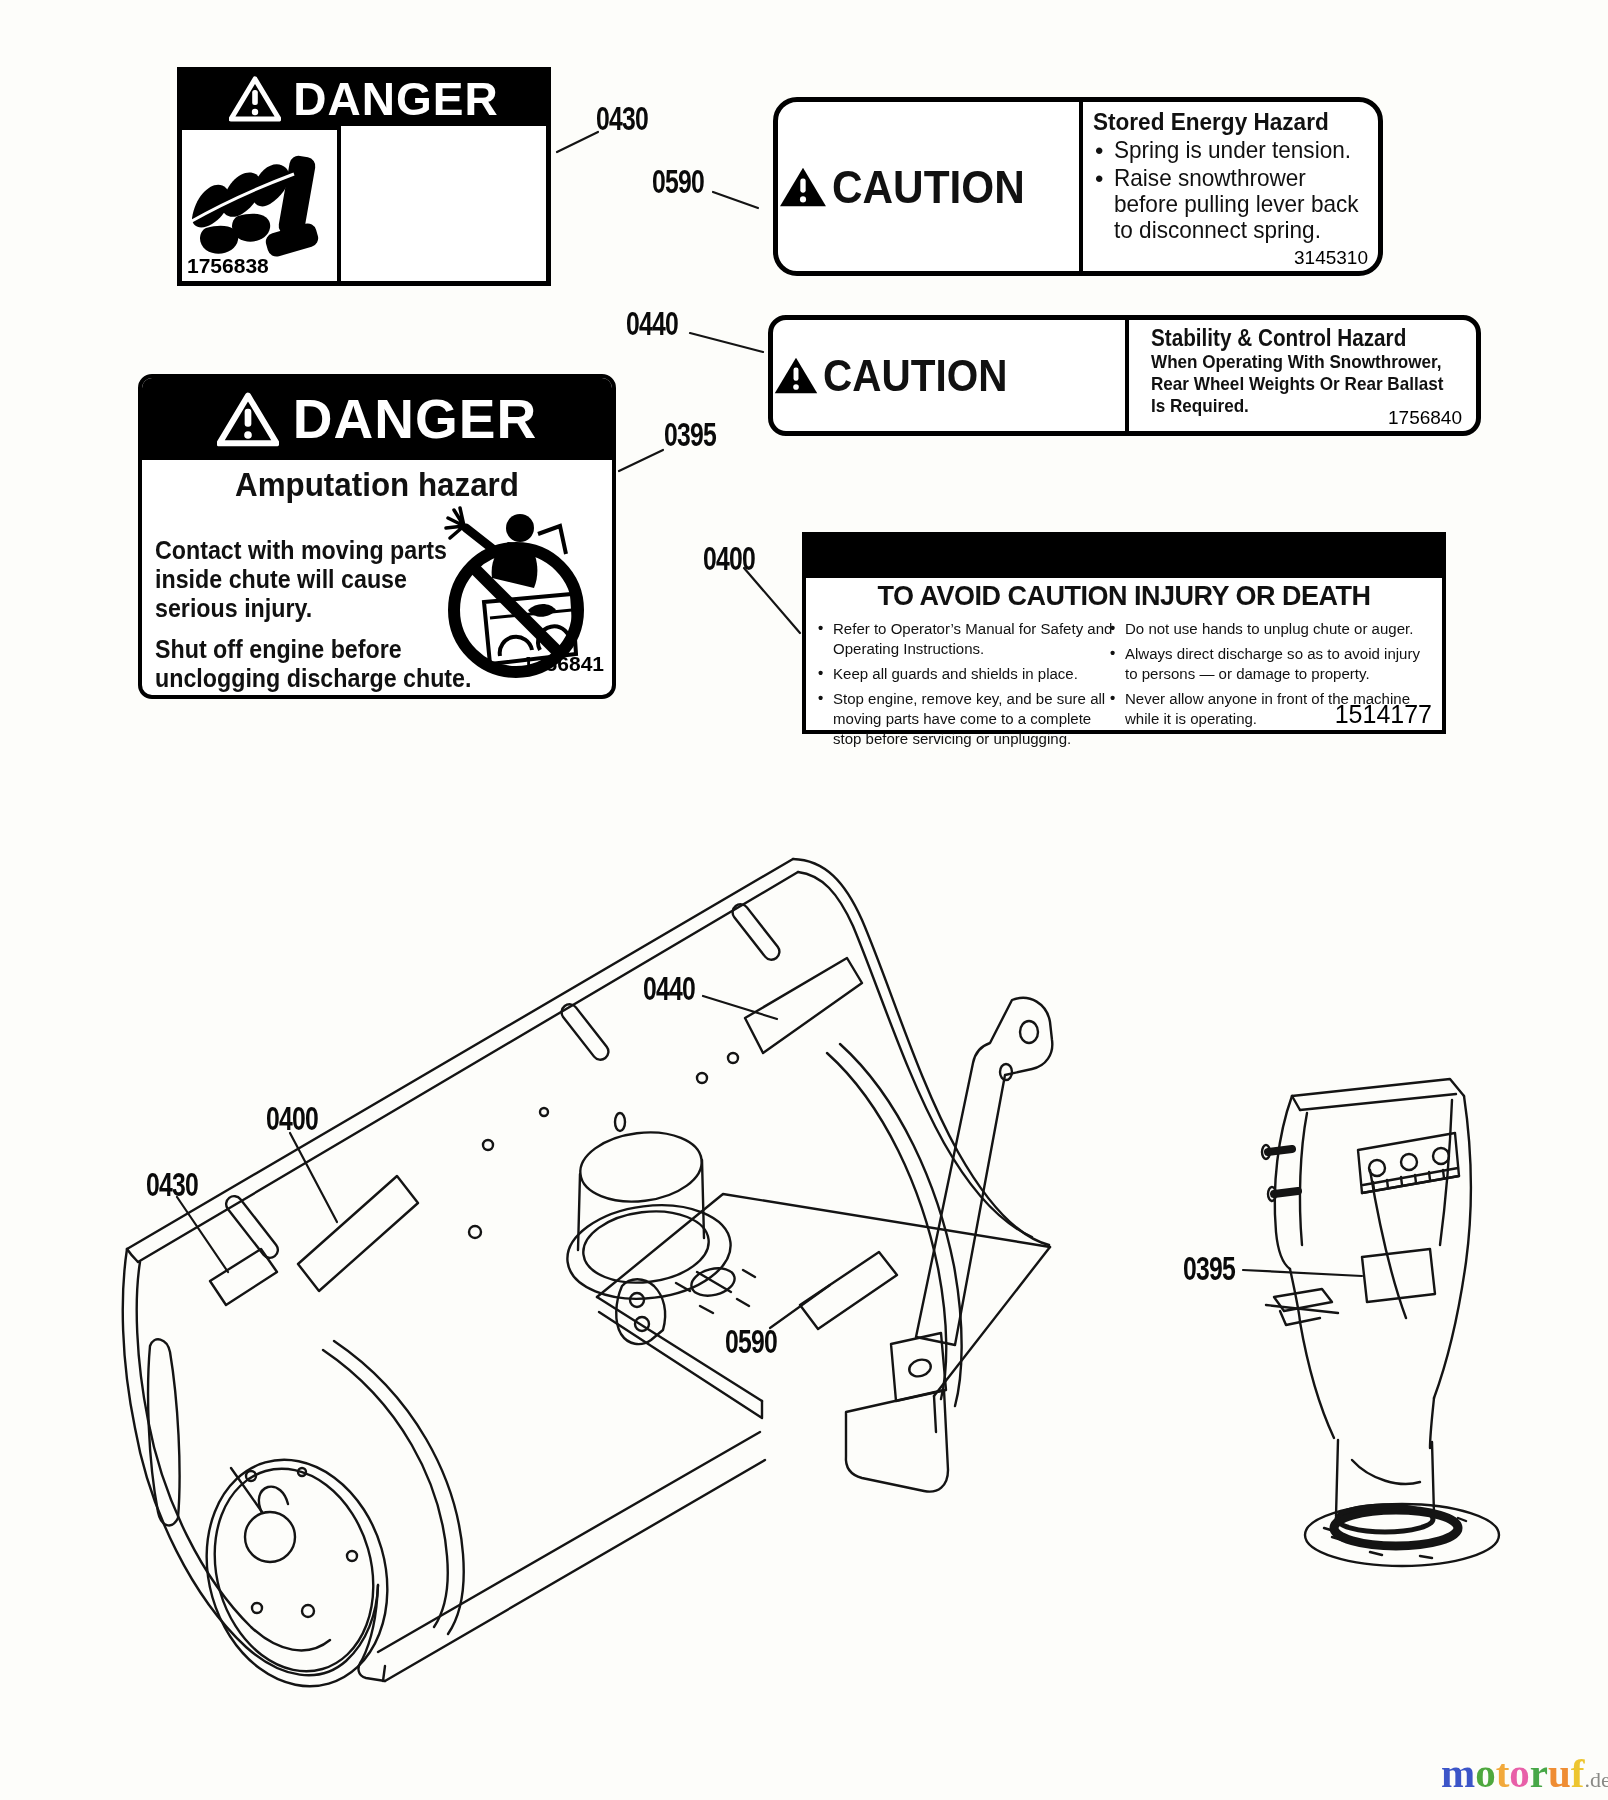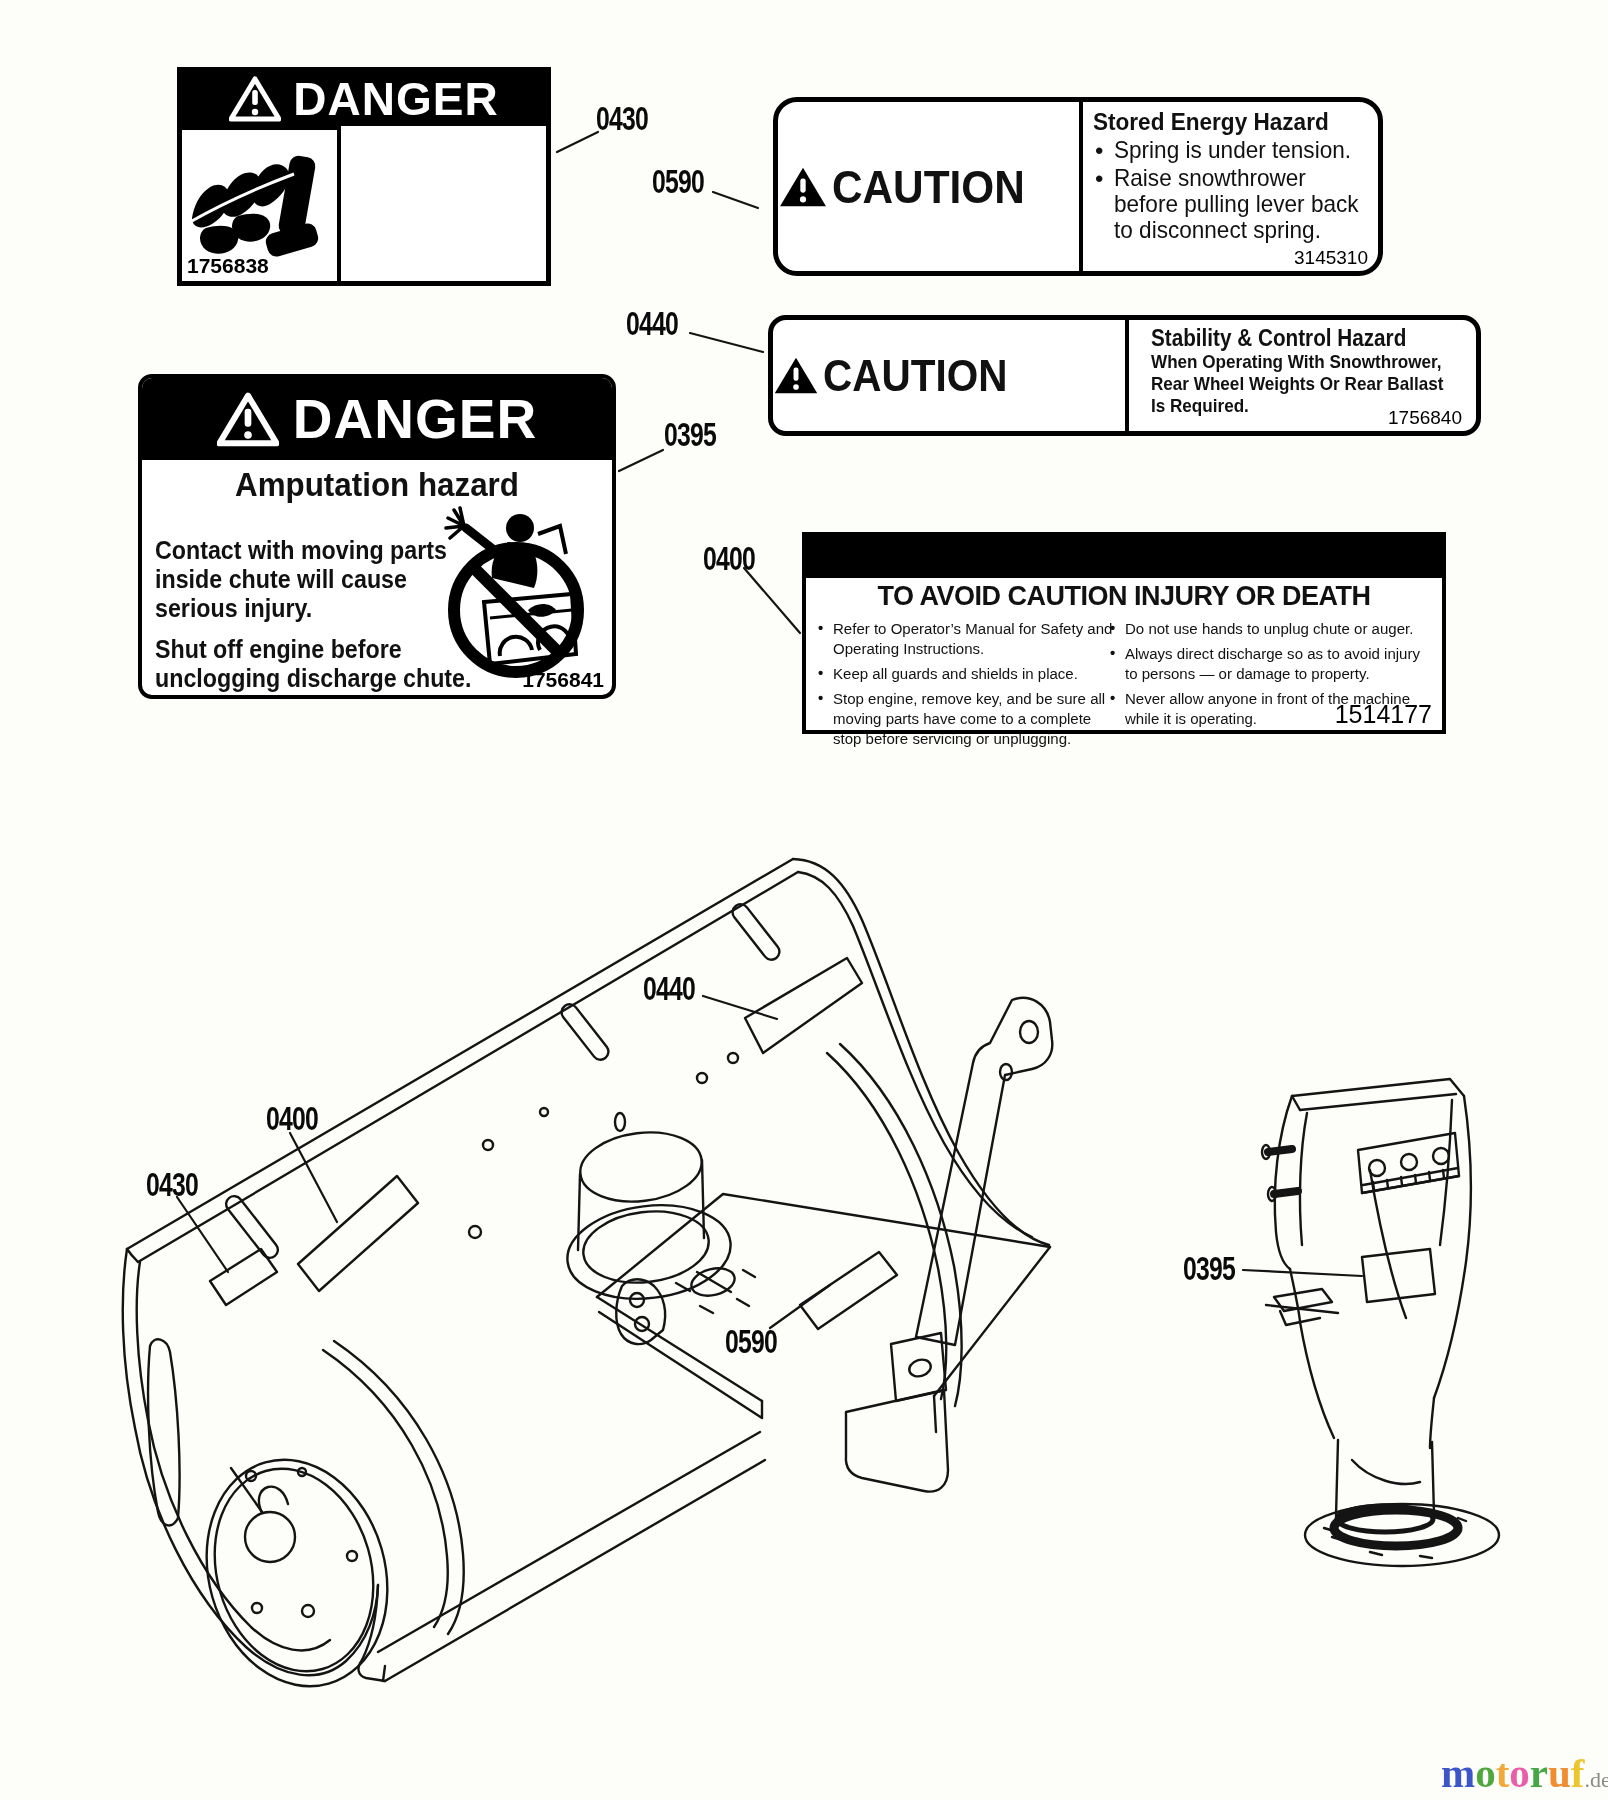--- a/index.html
+++ b/index.html
@@ -43,21 +43,21 @@
   .l3 .pn{right:14px;bottom:2px;font-size:19px;}
   
   .l4{left:138px;top:374px;width:478px;height:325px;border-width:4px;border-radius:14px;overflow:hidden;}
   .l4 .hdr{height:82px;background:#000;display:flex;align-items:center;justify-content:center;gap:14px;}
   .l4 .hdr .t{color:#fff;font-weight:bold;font-size:55px;letter-spacing:1px;}
   .l4 .bh{text-align:center;font-weight:bold;font-size:33px;margin-top:6px;transform:scaleX(.95);}
   .l4 .col{position:absolute;left:13px;top:158px;width:250px;}
   .l4 .ln{font-weight:bold;font-size:25px;line-height:29px;transform:scaleX(.93);transform-origin:left;white-space:nowrap;}
   .l4 .sp{height:12px;}
   .l4 .gfx{position:absolute;right:2px;top:120px;}
-  .l4 .pn{right:8px;bottom:3px;font-weight:bold;font-size:21px;}
+  .l4 .pn{right:8px;bottom:19px;font-weight:bold;font-size:21px;}
   
   .l5{left:802px;top:532px;width:644px;height:202px;border-width:4px;}
   .l5 .band{height:42px;background:#000;}
   .l5 .ttl{text-align:center;font-weight:bold;font-size:27px;margin-top:3px;letter-spacing:-0.5px;}
   .l5 .cols{display:flex;padding:2px 8px 0 12px;}
   .l5 .c1{width:292px;}
   .l5 .c2{flex:1;}
   .l5 .bullet{position:relative;padding-left:15px;margin-top:5px;}
   .l5 .dot{position:absolute;left:0;top:0;font-size:15px;font-weight:bold;}
   .l5 .ln{font-size:15.5px;line-height:20px;transform:scaleX(.97);transform-origin:left;white-space:nowrap;}

